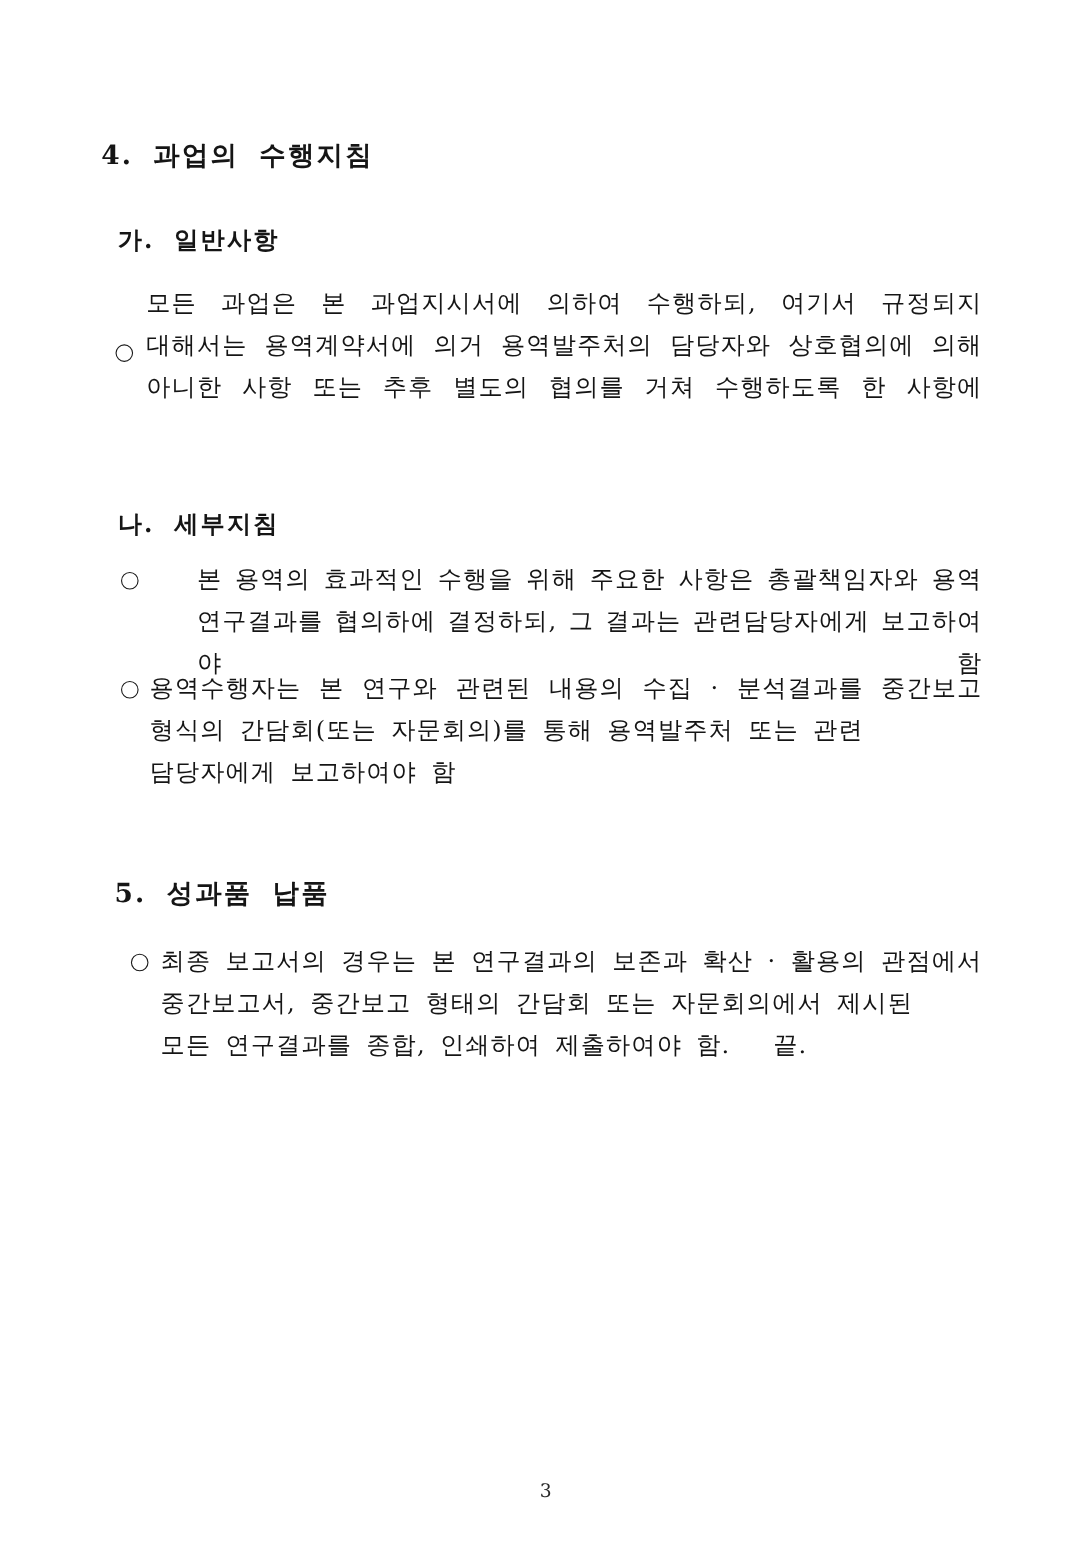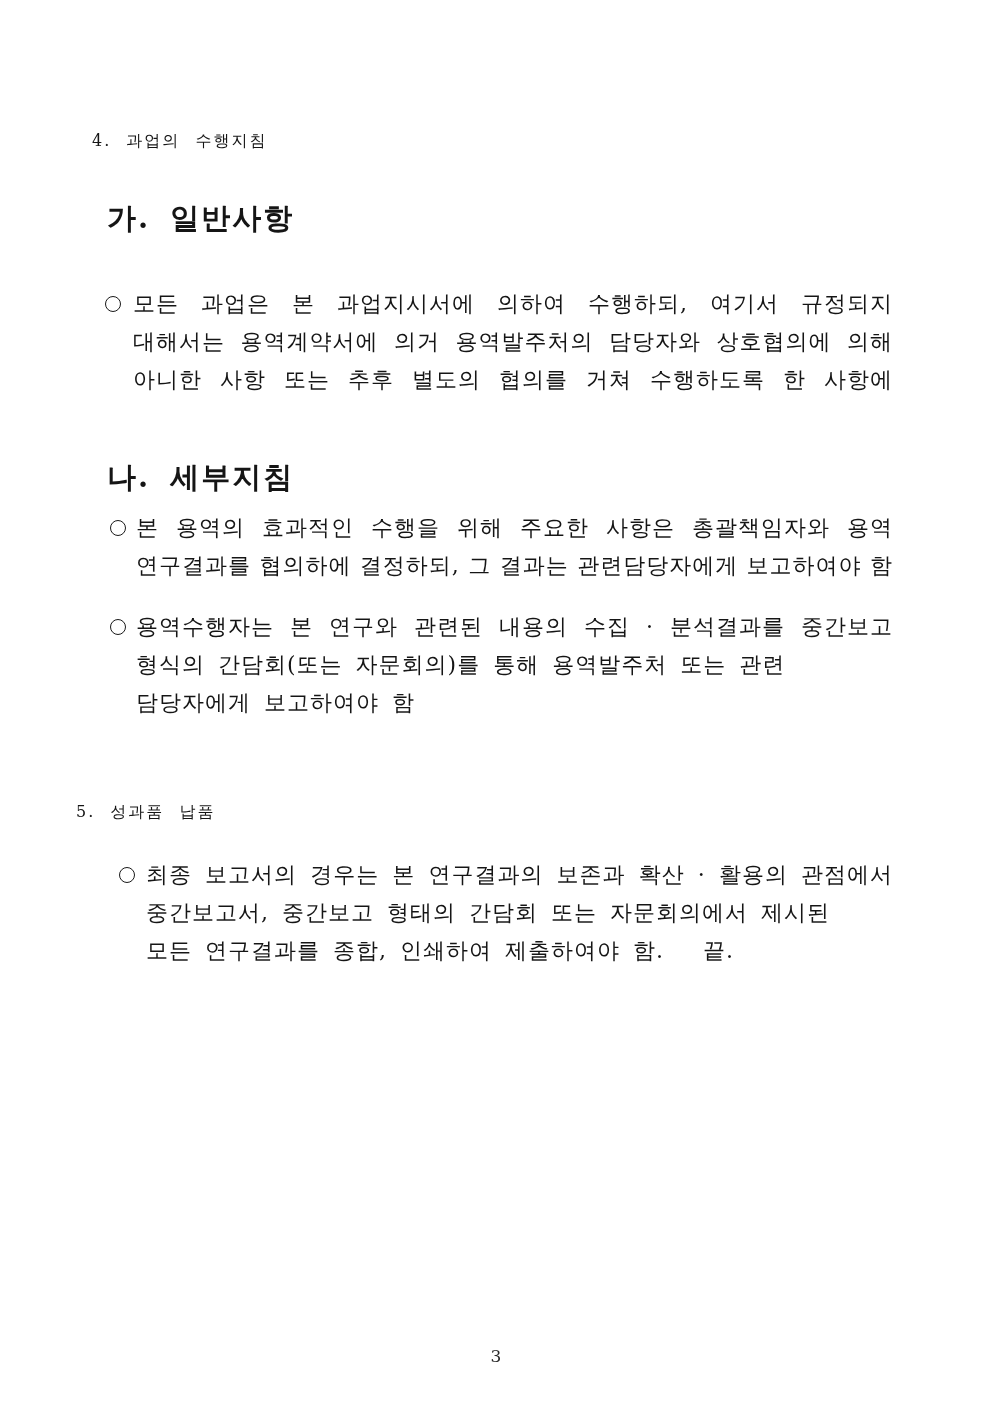--- a/index.html
+++ b/index.html
@@ -11,30 +11,30 @@
     position: relative;
     width: 992px;
     height: 1403px;
     background: #ffffff;
     color: #151515;
     font-family: "DejaVu Serif", "Liberation Serif", serif;
     overflow: hidden;
   }
   .h-main {
     position: absolute;
-    font-size: 16px;
-    font-weight: normal;
+    font-size: 24px;
+    font-weight: bold;
     line-height: 30px;
     letter-spacing: 2px;
     word-spacing: 8px;
     white-space: pre;
   }
   .h-sub {
     position: absolute;
-    font-size: 29px;
+    font-size: 22px;
     font-weight: bold;
     line-height: 30px;
     letter-spacing: 2px;
     word-spacing: 8px;
     white-space: pre;
   }
   .bullet-block {
     position: absolute;
     display: flex;
     align-items: flex-start;
@@ -81,49 +81,49 @@
 </style>
 </head>
 <body>
 
 <div class="page">
 
   <div class="h-main" style="left:92px; top:126px;">4. 과업의 수행지침</div>
 
   <div class="h-sub" style="left:107px; top:203px;">가. 일반사항</div>
 
-  <div class="bullet-block" style="left:105px; top:285px; width:788px;">
+  <div class="bullet-block" style="left:105px; top:258px; width:788px;align-items:center;">
     <span class="bullet" style="margin-right:12px;"></span>
     <div class="bullet-text">
       <div class="line jl">모든 과업은 본 과업지시서에 의하여 수행하되, 여기서 규정되지</div>
       <div class="line jl">대해서는 용역계약서에 의거 용역발주처의 담당자와 상호협의에 의해</div>
       <div class="line jl">아니한 사항 또는 추후 별도의 협의를 거쳐 수행하도록 한 사항에</div>
     </div>
   </div>
 
   <div class="h-sub" style="left:107px; top:462px;">나. 세부지침</div>
 
-  <div class="bullet-block" style="left:110px; top:509px; width:783px;">
+  <div class="bullet-block" style="left:110px; top:509px; width:783px;gap:43px;">
     <span class="bullet" style="margin-right:10px;"></span>
     <div class="bullet-text">
       <div class="line jl">본 용역의 효과적인 수행을 위해 주요한 사항은 총괄책임자와 용역</div>
       <div class="line jl">연구결과를 협의하에 결정하되, 그 결과는 관련담당자에게 보고하여야 함</div>
     </div>
   </div>
 
   <div class="bullet-block" style="left:110px; top:608px; width:783px;justify-content:flex-end;">
     <span class="bullet" style="margin-right:10px;"></span>
     <div class="bullet-text">
       <div class="line jl">용역수행자는 본 연구와 관련된 내용의 수집 · 분석결과를 중간보고</div>
       <div class="line">형식의 간담회(또는 자문회의)를 통해 용역발주처 또는 관련</div>
       <div class="line">담당자에게 보고하여야 함</div>
     </div>
   </div>
 
-  <div class="h-main" style="left:76px; top:797px;">5. 성과품 납품</div>
+  <div class="h-main" style="left:104px; top:797px;">5. 성과품 납품</div>
 
   <div class="bullet-block" style="left:119px; top:856px; width:774px;">
     <span class="bullet" style="margin-right:11px;"></span>
     <div class="bullet-text">
       <div class="line jl">최종 보고서의 경우는 본 연구결과의 보존과 확산 · 활용의 관점에서</div>
       <div class="line">중간보고서, 중간보고 형태의 간담회 또는 자문회의에서 제시된</div>
       <div class="line">모든 연구결과를 종합, 인쇄하여 제출하여야 함.&nbsp;&nbsp; 끝.</div>
     </div>
   </div>
 

